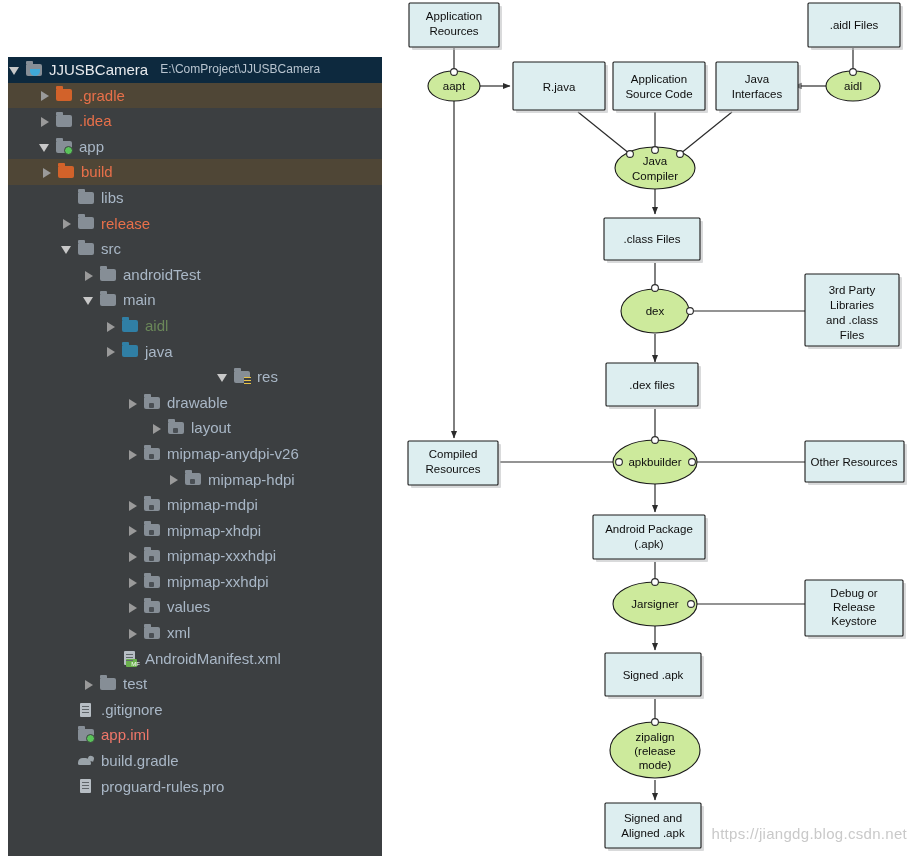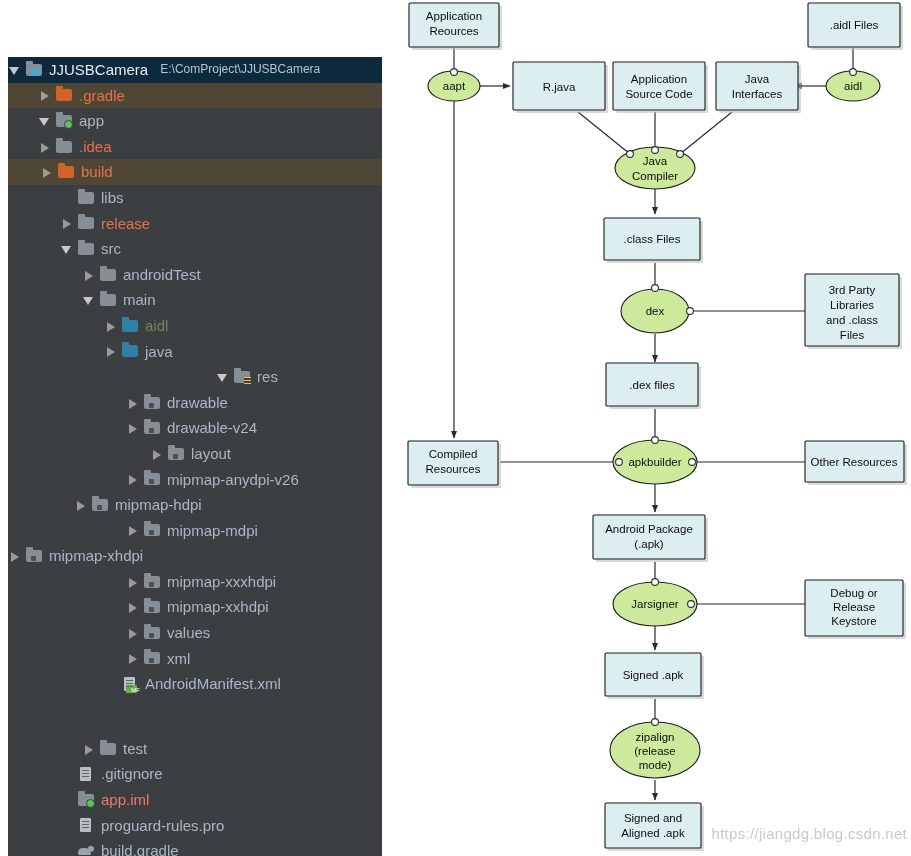--- a/index.html
+++ b/index.html
@@ -274,33 +274,33 @@
 
   <div id="tree-rows">
       <div class="tree-row excluded" style="padding-left: 30px;">
         <span class="arrow right"></span>
         <span class="ticon">
           <span class="fold c-orange"></span>
         </span>
         <span class="tlabel t-red">.gradle</span>
       </div>
       <div class="tree-row" style="padding-left: 30px;">
+        <span class="arrow right"></span>
+        <span class="ticon">
+          <span class="fold c-grey"></span>
+        </span>
+        <span class="tlabel t-red">.idea</span>
+      </div>
+      <div class="tree-row" style="padding-left: 30px;">
         <span class="arrow down"></span>
         <span class="ticon">
           <span class="fold c-grey"></span>
           <span class="dot-green"></span>
         </span>
         <span class="tlabel t-grey">app</span>
-      </div>
-      <div class="tree-row" style="padding-left: 30px;">
-        <span class="arrow right"></span>
-        <span class="ticon">
-          <span class="fold c-grey"></span>
-        </span>
-        <span class="tlabel t-red">.idea</span>
       </div>
       <div class="tree-row excluded" style="padding-left: 32px;">
         <span class="arrow right"></span>
         <span class="ticon">
           <span class="fold c-orange"></span>
         </span>
         <span class="tlabel t-red">build</span>
       </div>
       <div class="tree-row" style="padding-left: 52px;">
         <span class="arrow none"></span>
@@ -359,56 +359,49 @@
         </span>
         <span class="tlabel t-grey">res</span>
       </div>
       <div class="tree-row" style="padding-left: 118px;">
         <span class="arrow right"></span>
         <span class="ticon">
           <span class="fold c-grey resdir"></span>
         </span>
         <span class="tlabel t-grey">drawable</span>
       </div>
-      <div class="tree-row" style="padding-left: 118px;">
-        <span class="arrow right"></span>
-        <span class="ticon">
-          <span class="fold c-grey resdir"></span>
-        </span>
-        <span class="tlabel t-grey">drawable-v24</span>
-      </div>
       <div class="tree-row" style="padding-left: 118px; margin-left: 24px;">
         <span class="arrow right"></span>
         <span class="ticon">
           <span class="fold c-grey resdir"></span>
         </span>
         <span class="tlabel t-grey">layout</span>
       </div>
       <div class="tree-row" style="padding-left: 118px;">
         <span class="arrow right"></span>
         <span class="ticon">
           <span class="fold c-grey resdir"></span>
         </span>
         <span class="tlabel t-grey">mipmap-anydpi-v26</span>
       </div>
-      <div class="tree-row" style="padding-left: 66px;">
+      <div class="tree-row" style="padding-left: 118px; margin-left: 41px;">
         <span class="arrow right"></span>
         <span class="ticon">
           <span class="fold c-grey resdir"></span>
         </span>
         <span class="tlabel t-grey">mipmap-hdpi</span>
       </div>
       <div class="tree-row" style="padding-left: 118px;">
         <span class="arrow right"></span>
         <span class="ticon">
           <span class="fold c-grey resdir"></span>
         </span>
         <span class="tlabel t-grey">mipmap-mdpi</span>
       </div>
-      <div class="tree-row" style="">
+      <div class="tree-row" style="padding-left: 118px;">
         <span class="arrow right"></span>
         <span class="ticon">
           <span class="fold c-grey resdir"></span>
         </span>
         <span class="tlabel t-grey">mipmap-xhdpi</span>
       </div>
       <div class="tree-row" style="padding-left: 118px;">
         <span class="arrow right"></span>
         <span class="ticon">
           <span class="fold c-grey resdir"></span>
@@ -437,21 +430,21 @@
         <span class="tlabel t-grey">xml</span>
       </div>
       <div class="tree-row" style="padding-left: 96px;">
         <span class="arrow none"></span>
         <span class="ticon">
           <span class="doc doc-xml"></span>
           <span class="mf-text">MF</span>
         </span>
         <span class="tlabel t-grey">AndroidManifest.xml</span>
       </div>
-      <div class="tree-row" style="padding-left: 74px; margin-top: 39px;">
+      <div class="tree-row" style="padding-left: 74px;">
         <span class="arrow right"></span>
         <span class="ticon">
           <span class="fold c-grey"></span>
         </span>
         <span class="tlabel t-grey">test</span>
       </div>
       <div class="tree-row" style="padding-left: 52px;">
         <span class="arrow none"></span>
         <span class="ticon">
           <span class="doc"></span>
@@ -462,30 +455,30 @@
         <span class="arrow none"></span>
         <span class="ticon">
           <span class="fold c-grey"></span>
           <span class="dot-green"></span>
         </span>
         <span class="tlabel t-salmon">app.iml</span>
       </div>
       <div class="tree-row" style="padding-left: 52px;">
         <span class="arrow none"></span>
         <span class="ticon">
-          <span class="doc"></span>
-        </span>
-        <span class="tlabel t-grey">proguard-rules.pro</span>
+          <span class="gradle-icon"></span>
+        </span>
+        <span class="tlabel t-grey">build.gradle</span>
       </div>
       <div class="tree-row" style="padding-left: 52px;">
         <span class="arrow none"></span>
         <span class="ticon">
-          <span class="gradle-icon"></span>
-        </span>
-        <span class="tlabel t-grey">build.gradle</span>
+          <span class="doc"></span>
+        </span>
+        <span class="tlabel t-grey">proguard-rules.pro</span>
       </div>
     </div>
 </div>
 
 <div id="flow-diagram">
   <svg id="flow-svg" width="529" height="856" viewBox="0 0 529 856" xmlns="http://www.w3.org/2000/svg">
     <defs>
       <marker id="arrowhead" markerWidth="9" markerHeight="9" refX="7.5" refY="3.2" orient="auto" markerUnits="userSpaceOnUse">
         <path d="M0,0 L8,3.2 L0,6.4 z" fill="#2b2b2b"></path>
       </marker>

